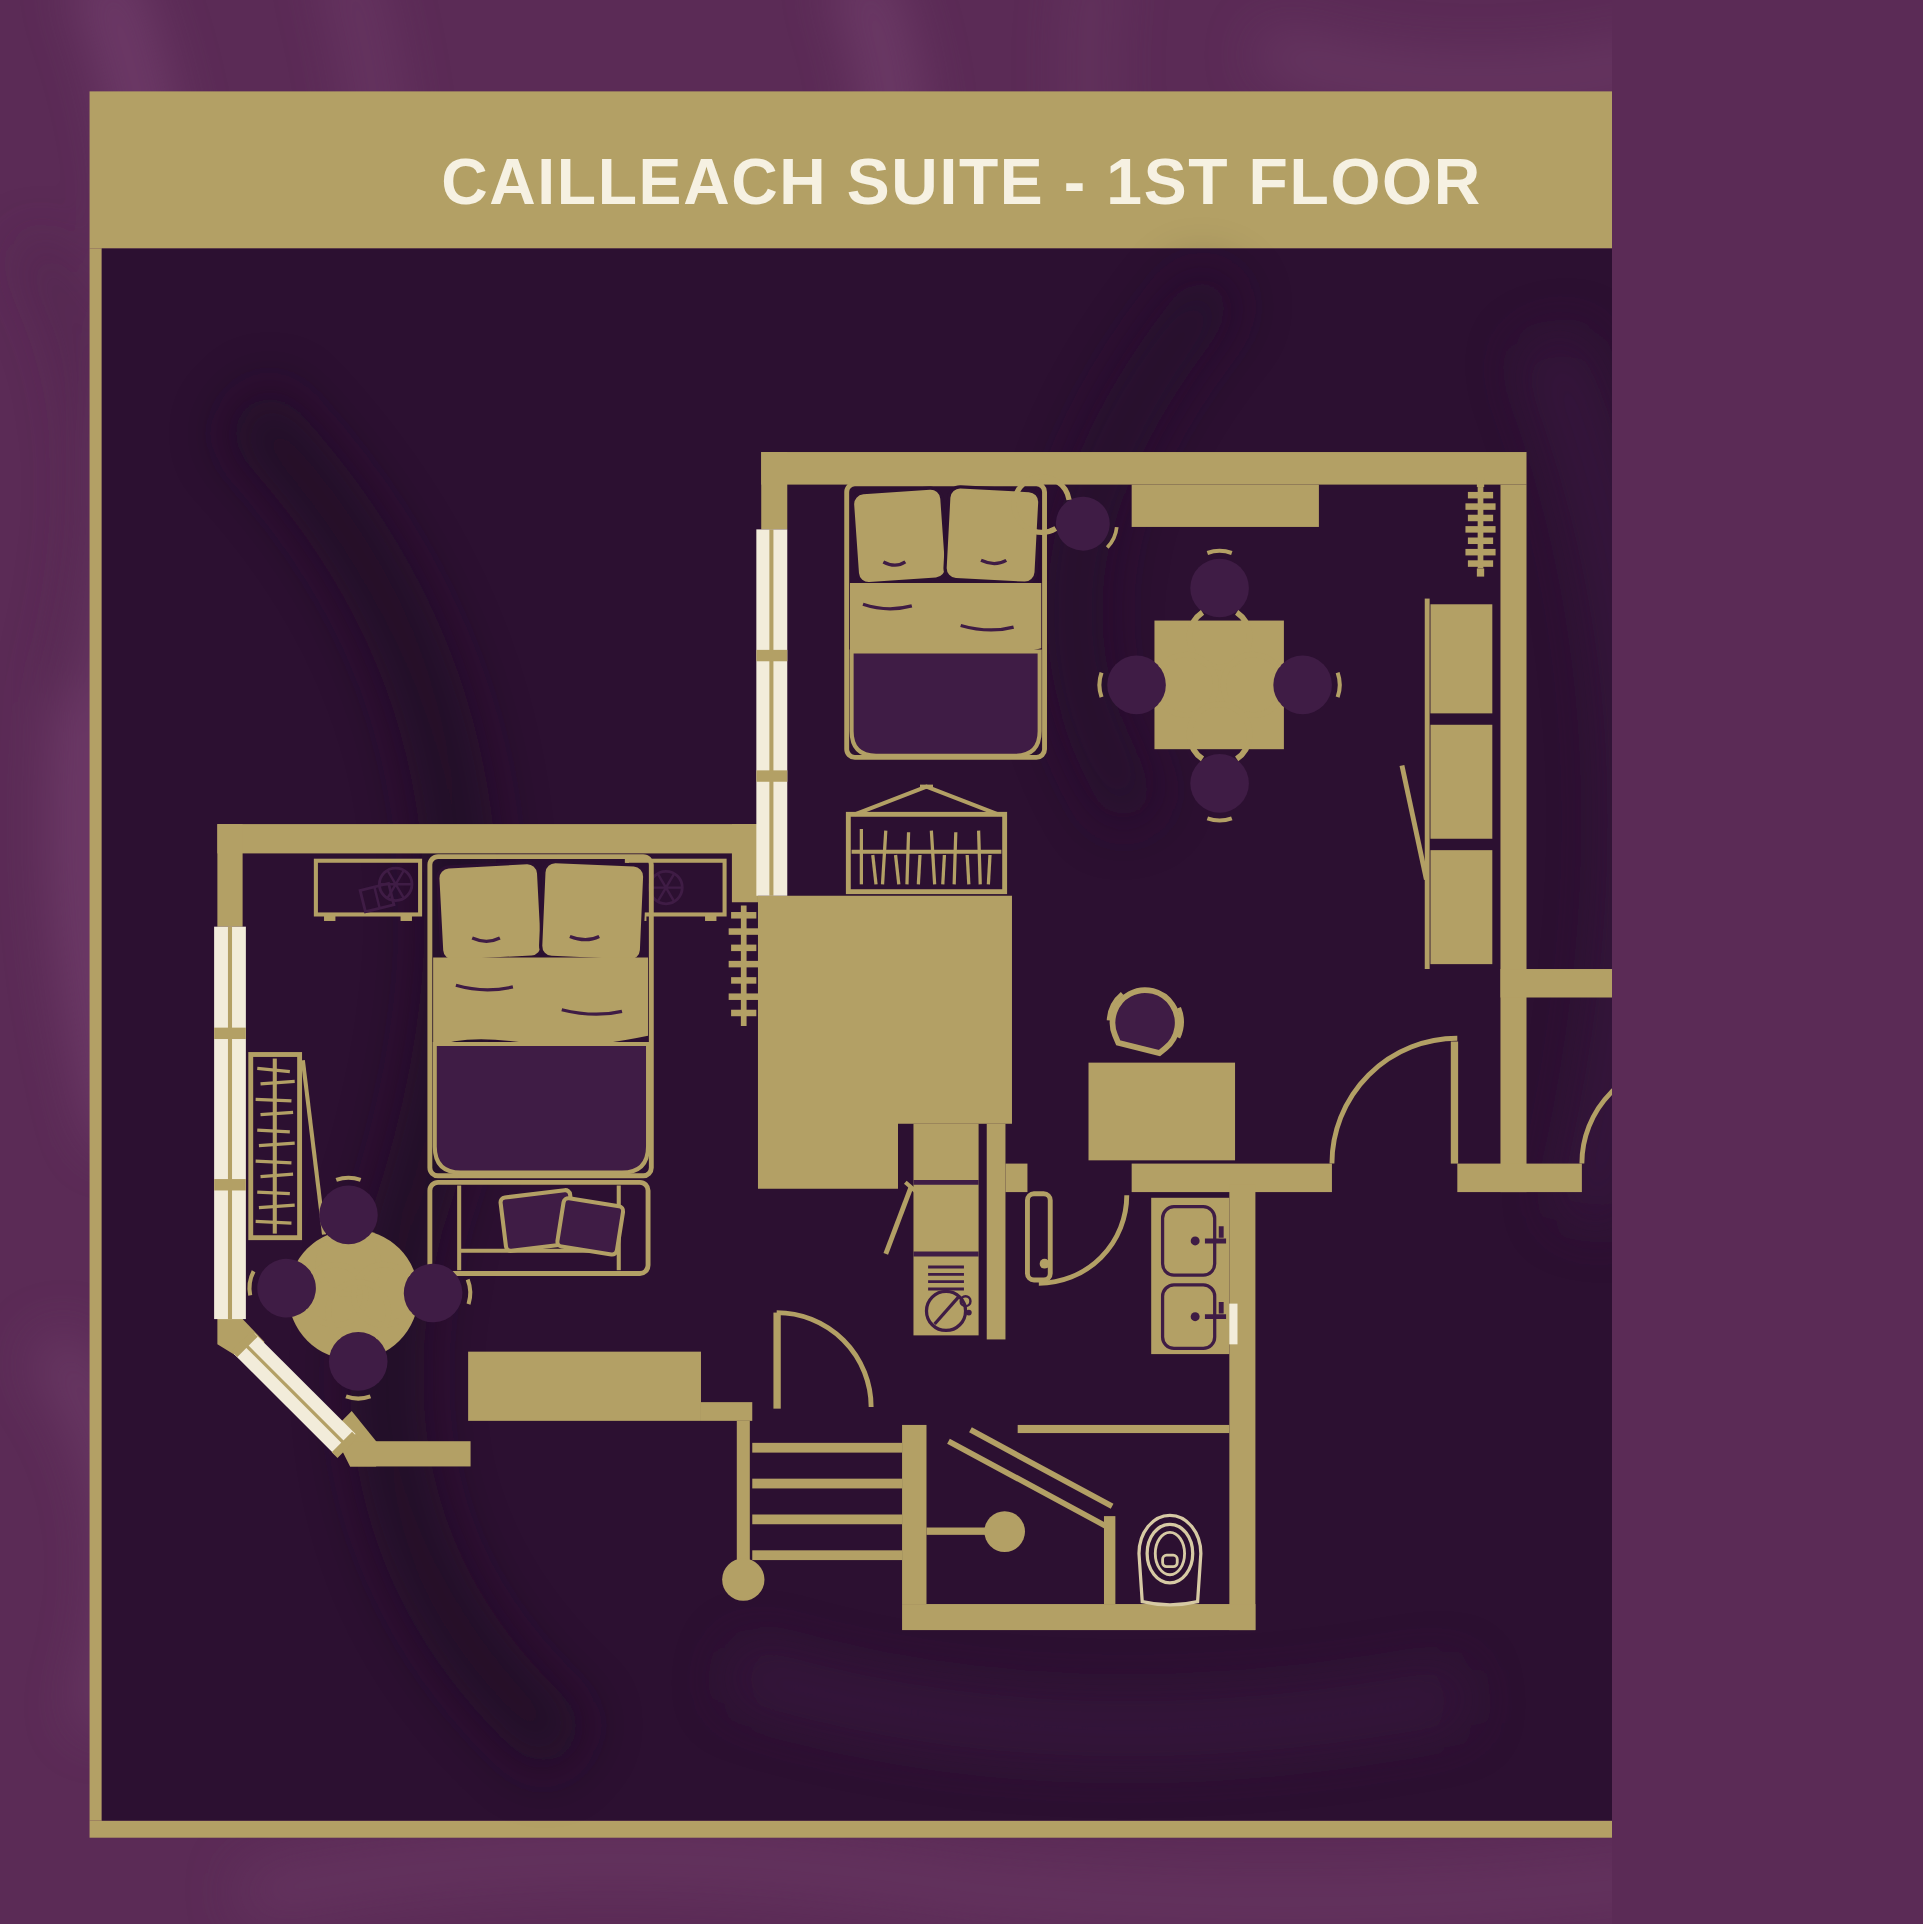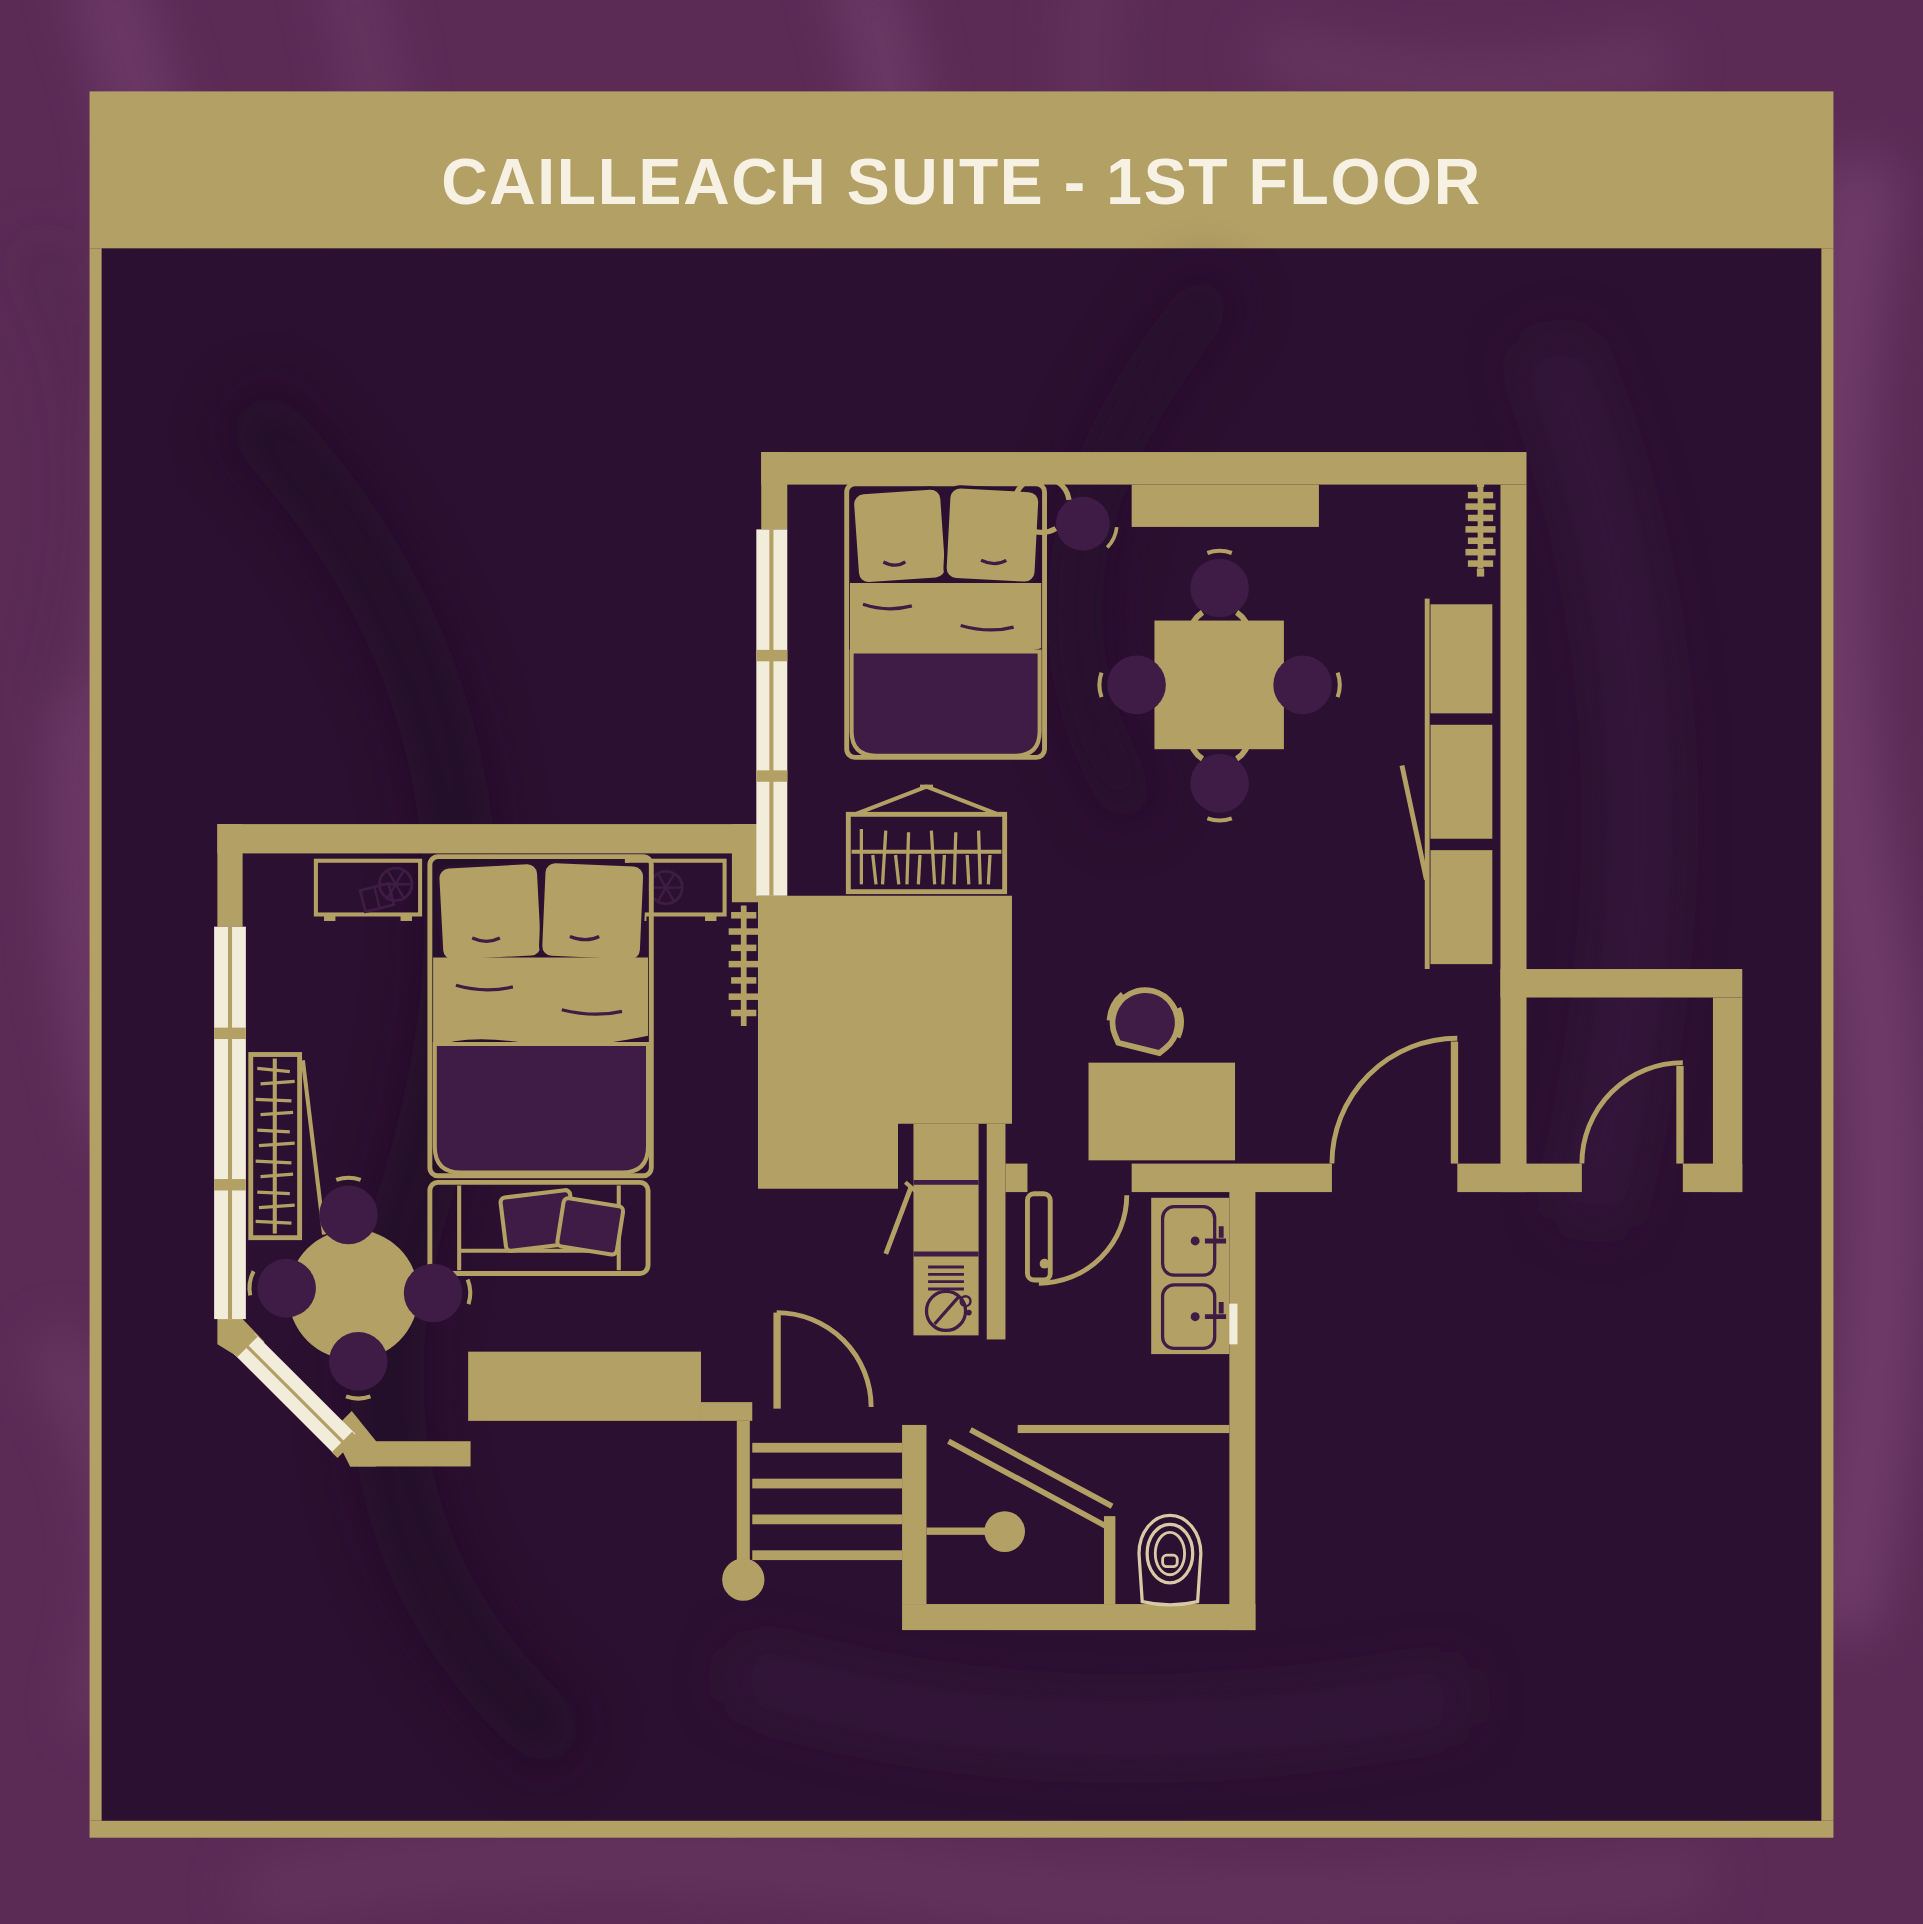--- a/index.html
+++ b/index.html
@@ -1,16 +1,16 @@
 <!DOCTYPE html>
 <html style="font-size:13px"><head>
 <meta charset="utf-8">
 <style>
   html,body{margin:0;padding:0;background:#5b2b56;}
-  .stage{position:relative;width:1923px;height:1925px;overflow:hidden;}
+  .stage{position:relative;width:1612px;height:1925px;overflow:hidden;}
   svg{display:block;}
   .w{fill:#b3a065;}
   .ln{stroke:#b3a065;fill:none;}
   .pf{fill:#3f1c45;}
   .pln{stroke:#3f1c45;fill:none;}
   .pale{stroke:#d7caa4;fill:none;}
   .wh{fill:#f2ecda;}
   .title{font-family:"Liberation Sans","DejaVu Sans",sans-serif;font-weight:700;
          font-size:79px;letter-spacing:2px;fill:#f6f1e2;}
 </style>

